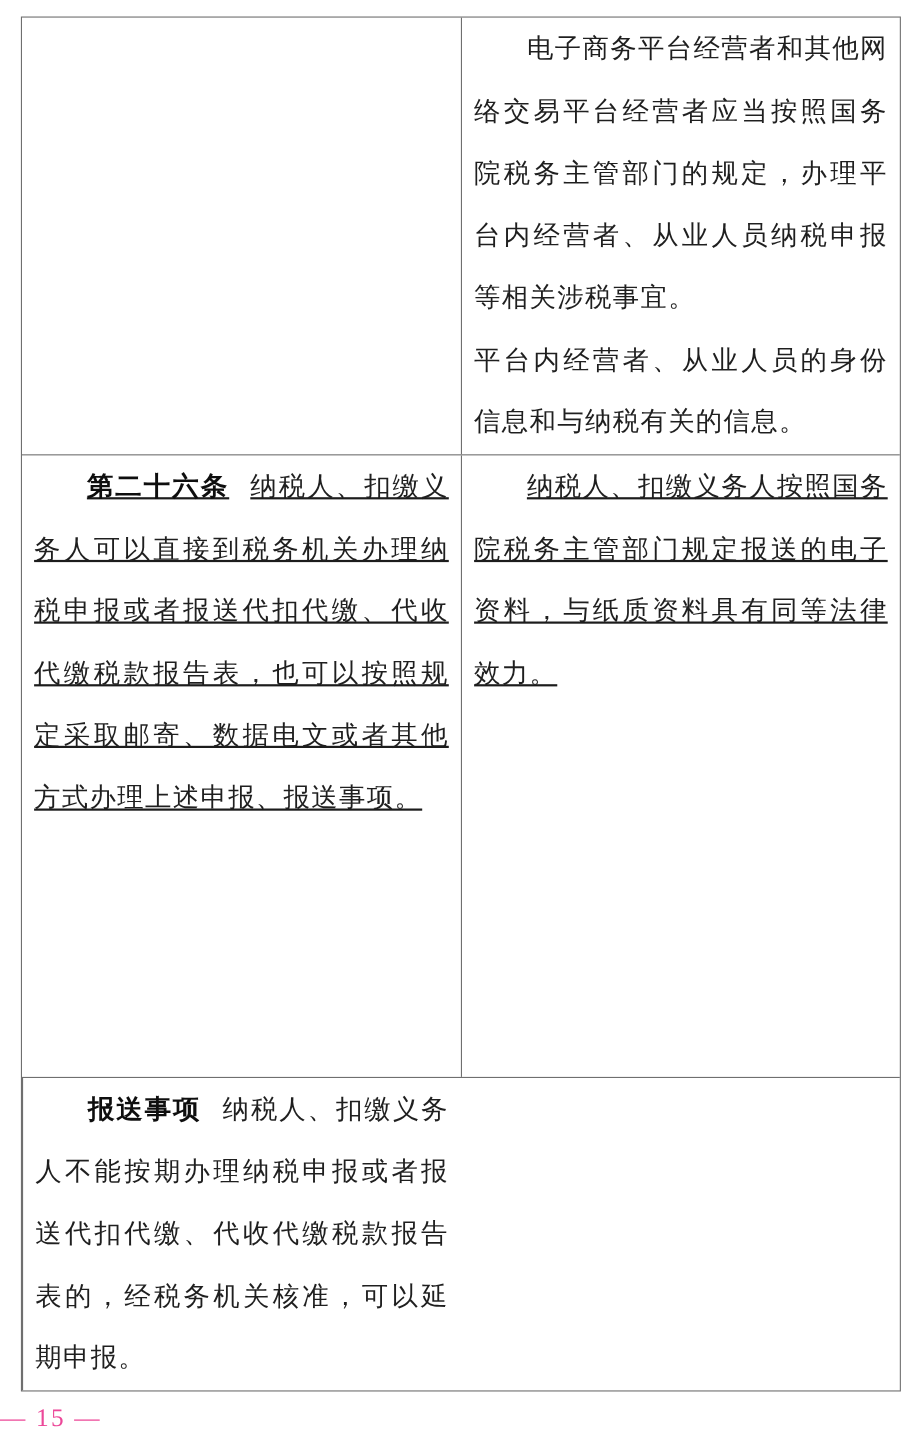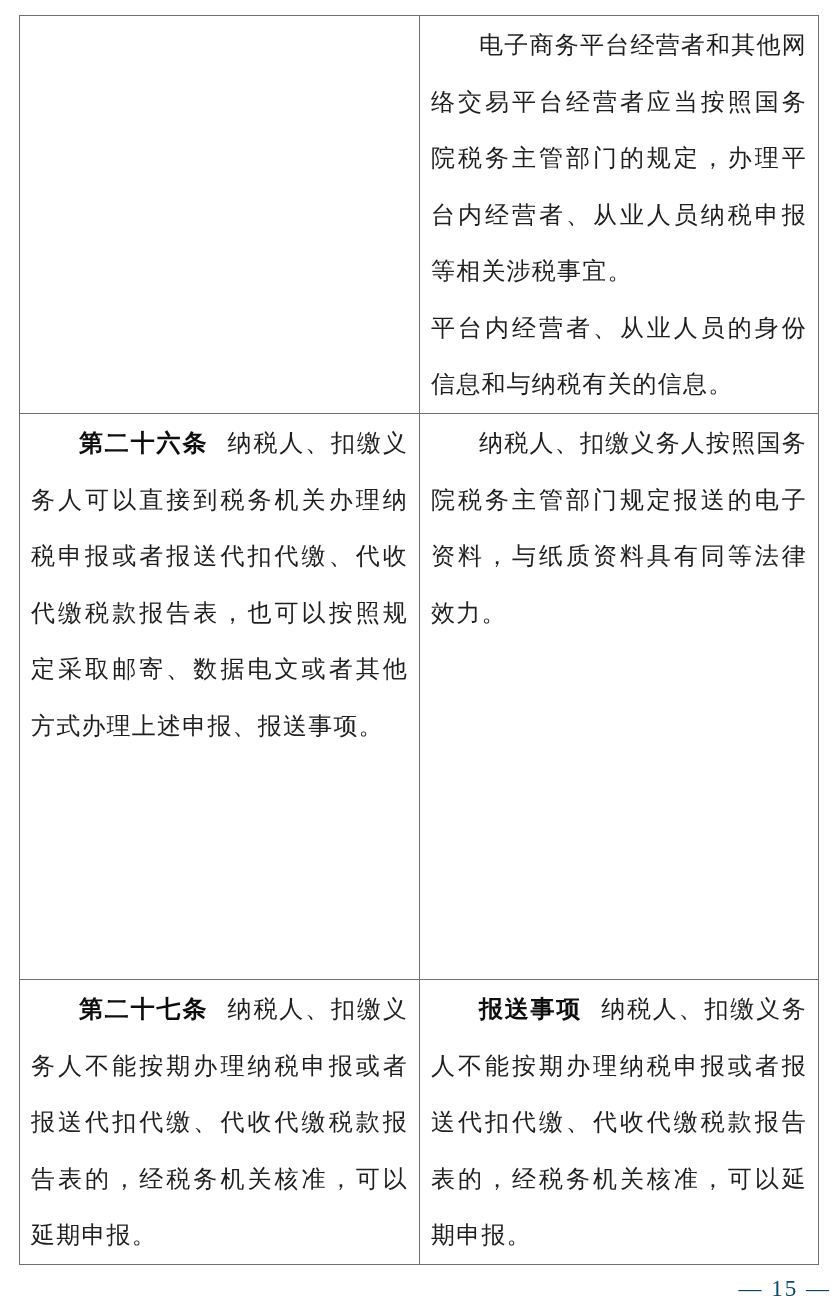--- a/index.html
+++ b/index.html
@@ -19,21 +19,21 @@
     left: 19px; top: 15px;
     width: 800px;
     border: 1.5px solid #6f6f6f;
   }
   .trow {
     display: grid;
     grid-template-columns: 1fr 1fr;
   }
   .trow + .trow { border-top: 1.5px solid #6f6f6f; }
   .trow:nth-child(1) { min-height: 397px; }
-  .trow:nth-child(2) { min-height: 566px; }
+  .trow:nth-child(2) { min-height: 566px; text-decoration: underline; }
   .trow:nth-child(3) { min-height: 284px; }
   .tcell {
     padding: 1px 11px 0 11px;
     font-size: 24px;
     line-height: 56.5px;
     letter-spacing: 1.2px;
     text-align: justify;
     text-align-last: left;
     color: #1f1f1f;
   }
@@ -42,24 +42,24 @@
   .para.indent { text-indent: 2em; }
   .article-lead {
     font-weight: bold;
     color: #0e0e0e;
     margin-right: 0.8em;
   }
   .footer {
     position: absolute;
     left: 0; right: 0;
     top: 1276px;
-    text-align: right;
+    text-align: left;
     font-size: 23px;
     letter-spacing: 2px;
-    color: #0c4a6e;
+    color: #ec4899;
   }
 </style>
 </head>
 <body>
 
 <div class="page">
 
   <div class="comparison-table">
 
     <div class="trow">
@@ -73,23 +73,20 @@
     <div class="trow">
       <div class="tcell left-cell">
         <p class="para indent"><b class="article-lead">第二十六条</b><span>纳税人、扣缴义务人可以直接到税务机关办理纳税申报或者报送代扣代缴、代收代缴税款报告表，也可以按照规定采取邮寄、数据电文或者其他方式办理上述申报、报送事项。</span></p>
       </div>
       <div class="tcell right-cell">
         <p class="para indent"><span>纳税人、扣缴义务人按照国务院税务主管部门规定报送的电子资料，与纸质资料具有同等法律效力。</span></p>
       </div>
     </div>
 
     <div class="trow">
-      <div class="tcell left-cell">
-        <p class="para indent"><b class="article-lead">第二十七条</b><span>纳税人、扣缴义务人不能按期办理纳税申报或者报送代扣代缴、代收代缴税款报告表的，经税务机关核准，可以延期申报。</span></p>
-      </div>
       <div class="tcell right-cell">
         <p class="para indent"><b class="article-lead">报送事项</b><span>纳税人、扣缴义务人不能按期办理纳税申报或者报送代扣代缴、代收代缴税款报告表的，经税务机关核准，可以延期申报。</span></p>
       </div>
     </div>
 
   </div>
 
   <div class="footer">— 15 —</div>
 
 </div>

